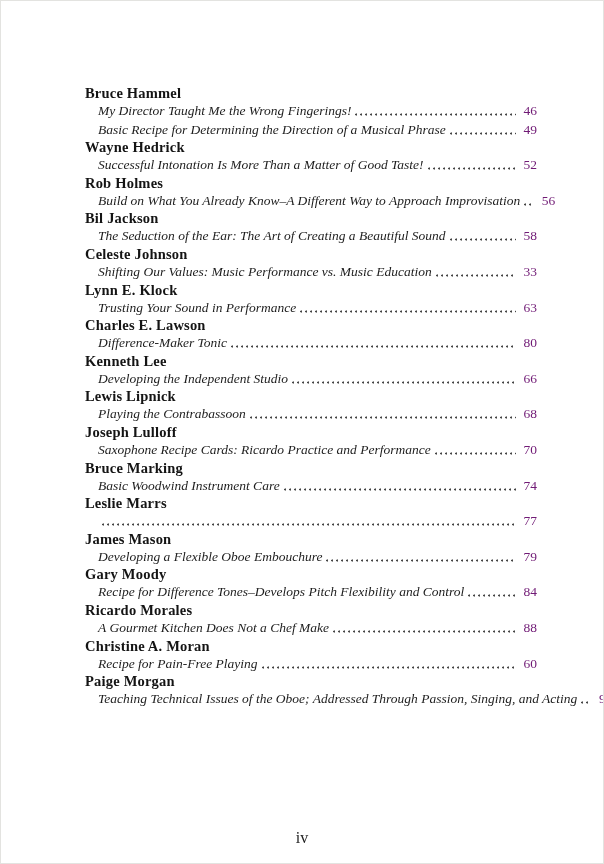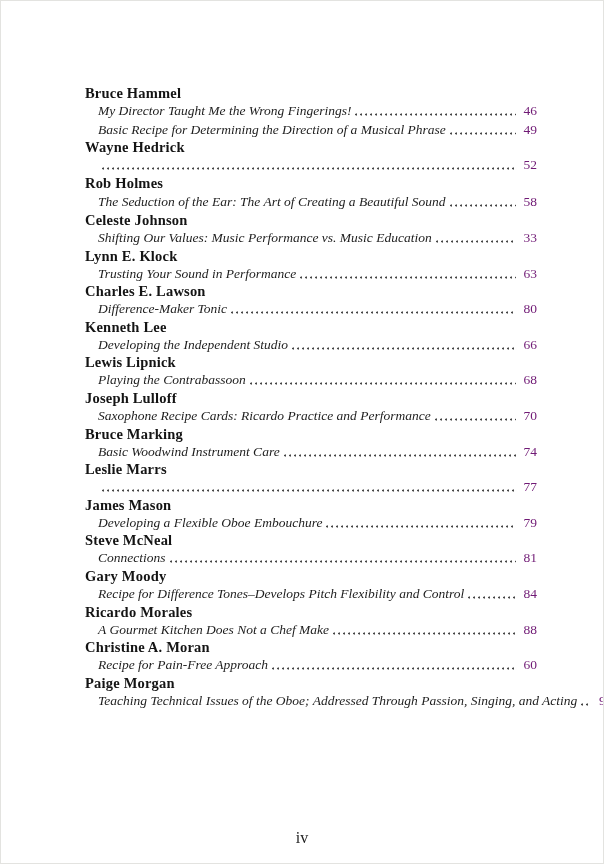--- a/index.html
+++ b/index.html
@@ -92,30 +92,37 @@
       <div class="title-row">
         <span class="title">Basic Recipe for Determining the Direction of a Musical Phrase</span>
         <span class="leader"></span>
         <span class="pagenum">49</span>
       </div>
     </div>
 
     <div class="entry">
       <div class="author">Wayne Hedrick</div>
       <div class="title-row">
+        <span class="title">Successful Intonation Is More Than a Matter of Good Taste!</span>
         <span class="leader"></span>
         <span class="pagenum">52</span>
       </div>
     </div>
 
     <div class="entry">
       <div class="author">Rob Holmes</div>
-    </div>
-
-    <div class="entry">
+      <div class="title-row">
+        <span class="title">Build on What You Already Know–A Different Way to Approach Improvisation</span>
+        <span class="leader"></span>
+        <span class="pagenum">56</span>
+      </div>
+    </div>
+
+    <div class="entry">
+      <div class="author">Bil Jackson</div>
       <div class="title-row">
         <span class="title">The Seduction of the Ear: The Art of Creating a Beautiful Sound</span>
         <span class="leader"></span>
         <span class="pagenum">58</span>
       </div>
     </div>
 
     <div class="entry">
       <div class="author">Celeste Johnson</div>
       <div class="title-row">
@@ -189,28 +196,20 @@
 
     <div class="entry">
       <div class="author">James Mason</div>
       <div class="title-row">
         <span class="title">Developing a Flexible Oboe Embouchure</span>
         <span class="leader"></span>
         <span class="pagenum">79</span>
       </div>
     </div>
 
-    <div class="entry">
-      <div class="author">Steve McNeal</div>
-      <div class="title-row">
-        <span class="title">Connections</span>
-        <span class="leader"></span>
-        <span class="pagenum">81</span>
-      </div>
-    </div>
 
     <div class="entry">
       <div class="author">Gary Moody</div>
       <div class="title-row">
         <span class="title">Recipe for Difference Tones–Develops Pitch Flexibility and Control</span>
         <span class="leader"></span>
         <span class="pagenum">84</span>
       </div>
     </div>
 
@@ -219,21 +218,21 @@
       <div class="title-row">
         <span class="title">A Gourmet Kitchen Does Not a Chef Make</span>
         <span class="leader"></span>
         <span class="pagenum">88</span>
       </div>
     </div>
 
     <div class="entry">
       <div class="author">Christine A. Moran</div>
       <div class="title-row">
-        <span class="title">Recipe for Pain-Free Approach</span>
+        <span class="title">Recipe for Pain-Free Playing</span>
         <span class="leader"></span>
         <span class="pagenum">60</span>
       </div>
     </div>
 
     <div class="entry">
       <div class="author">Paige Morgan</div>
       <div class="title-row">
         <span class="title">Teaching Technical Issues of the Oboe; Addressed Through Passion, Singing, and Acting</span>
         <span class="leader"></span>

